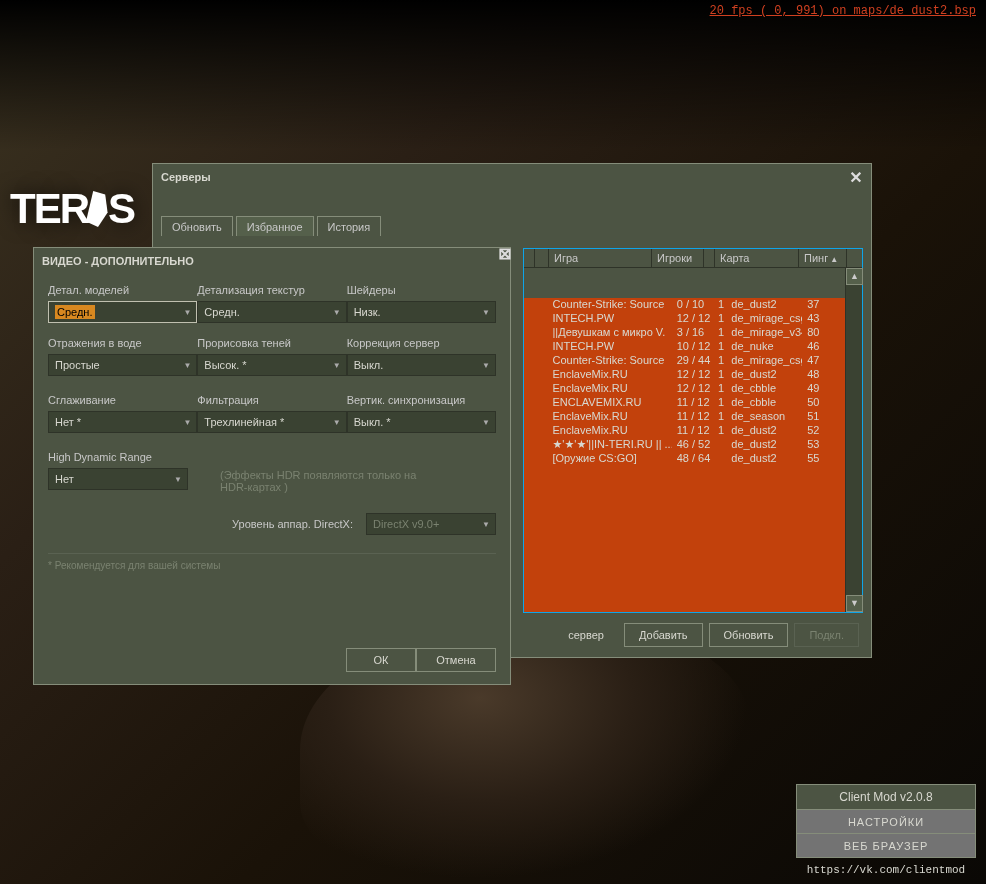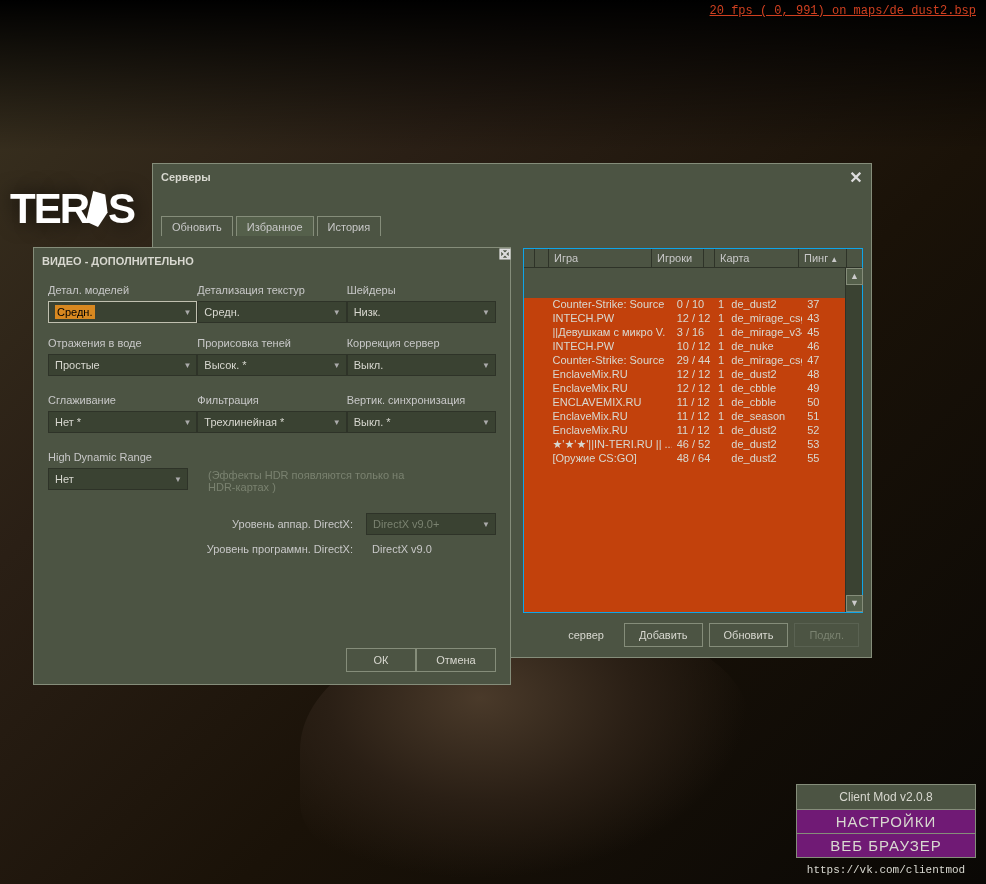--- a/index.html
+++ b/index.html
@@ -61,33 +61,33 @@
 .vgrid { display: grid; grid-template-columns: 1fr 1fr 1fr; gap: 14px 0; margin-bottom: 18px; }
 .vgroup { display: flex; flex-direction: column; gap: 5px; }
 .vlabel { color: #c8c8c8; font-size: 11px; }
 .vselect { height: 22px; background: #3a4232; border: 1px solid #2e3328;
   color: #d8d8d0; font-size: 11px; padding: 0 20px 0 6px; position: relative; cursor: pointer;
   display: flex; align-items: center; }
 .vselect.highlight { border: 1px solid #c0c0b0; }
 .vselect.highlight .vval { background: #d88820; color: #000; padding: 1px 2px; }
 .vselect .chev { position: absolute; right: 5px; font-size: 8px; color: #aaa; }
 .vselect.disabled { color: #7a8270; cursor: default; }
-.hdr-section { display: flex; gap: 20px; margin-bottom: 20px; }
+.hdr-section { display: flex; gap: 32px; margin-bottom: 20px; }
 .hdr-note { color: #7a8270; font-size: 11px; max-width: 210px; margin-top: 18px; }
 .dx-row { display: flex; align-items: center; gap: 13px; margin: 8px 0; }
 .dx-label { flex: 1; text-align: right; color: #c8c8c8; }
 .dx-val { width: 130px; }
 .footnote { color: #7a8270; font-size: 10px; margin-top: 18px;
   border-top: 1px solid #5a6252; padding-top: 6px; }
 .video-buttons { position: absolute; bottom: 12px; right: 14px; display: flex; }
 .panel { position: absolute; right: 10px; bottom: 8px; width: 180px; z-index: 30; }
 .panel-hdr { text-align: center; background: #4c5443; border: 1px solid #858d7a;
   color: #d8d8d0; font-size: 12px; padding: 5px; }
-.panel-btn { width: 100%; height: 24px; background: #701a75; border: 1px solid #858d7a;
-  border-top: none; color: #d8d8d0; font-size: 15px; cursor: pointer; letter-spacing: 1px; }
+.panel-btn { width: 100%; height: 24px; background: #737373; border: 1px solid #858d7a;
+  border-top: none; color: #d8d8d0; font-size: 11px; cursor: pointer; letter-spacing: 1px; }
 .panel-url { text-align: center; color: #d8d8d0; font-size: 11px; font-family: 'Courier New';
   margin-top: 6px; }
 .col-lat   { width: 0px; }
 .col-pw    { width: 14px; }
 .col-name  { width: 142px; }
 .col-plyr  { width: 46px; }
 .col-bot   { width: 14px; }
 .col-map   { width: 86px; }
 .col-ping  { width: 48px; }
 .hc-lat    { width: 6px; }
@@ -156,21 +156,21 @@
           <div class="srv-cell col-map">de_mirage_csgo</div>
           <div class="srv-cell col-ping">43</div>
         </div>
         <div class="srv-row">
           <div class="srv-cell col-lat"></div>
           <div class="srv-cell col-pw"></div>
           <div class="srv-cell col-name">||Девушкам с микро V.</div>
           <div class="srv-cell col-plyr">3 / 16</div>
           <div class="srv-cell col-bot">1</div>
           <div class="srv-cell col-map">de_mirage_v34</div>
-          <div class="srv-cell col-ping">45</div>
+          <div class="srv-cell col-ping">80</div>
         </div>
         <div class="srv-row">
           <div class="srv-cell col-lat"></div>
           <div class="srv-cell col-pw"></div>
           <div class="srv-cell col-name">INTECH.PW</div>
           <div class="srv-cell col-plyr">10 / 12</div>
           <div class="srv-cell col-bot">1</div>
           <div class="srv-cell col-map">de_nuke</div>
           <div class="srv-cell col-ping">46</div>
         </div>
@@ -345,24 +345,21 @@
     </div>
     <div class="dx-row">
       <div class="dx-label">Уровень аппар. DirectX:</div>
       <div class="dx-val">
           <div class="vselect disabled">
             <span>DirectX v9.0+</span>
             <span class="chev">▼</span>
           </div>
         </div>
     </div>
-    <div class="dx-row">
-      <div class="dx-label">Уровень программн. DirectX:</div>
-      <div class="dx-val" style="padding-left:6px">DirectX v9.0</div>
-    </div>
+    <div class="footnote">* Рекомендуется для вашей системы</div>
   </div>
   <div class="video-buttons">
     <button class="btn" style="width:70px">ОК</button>
     <button class="btn" style="width:80px">Отмена</button>
   </div>
 </div>
 
 <div class="panel">
   <div class="panel-hdr">Client Mod v2.0.8</div>
   <button class="panel-btn">НАСТРОЙКИ</button>

